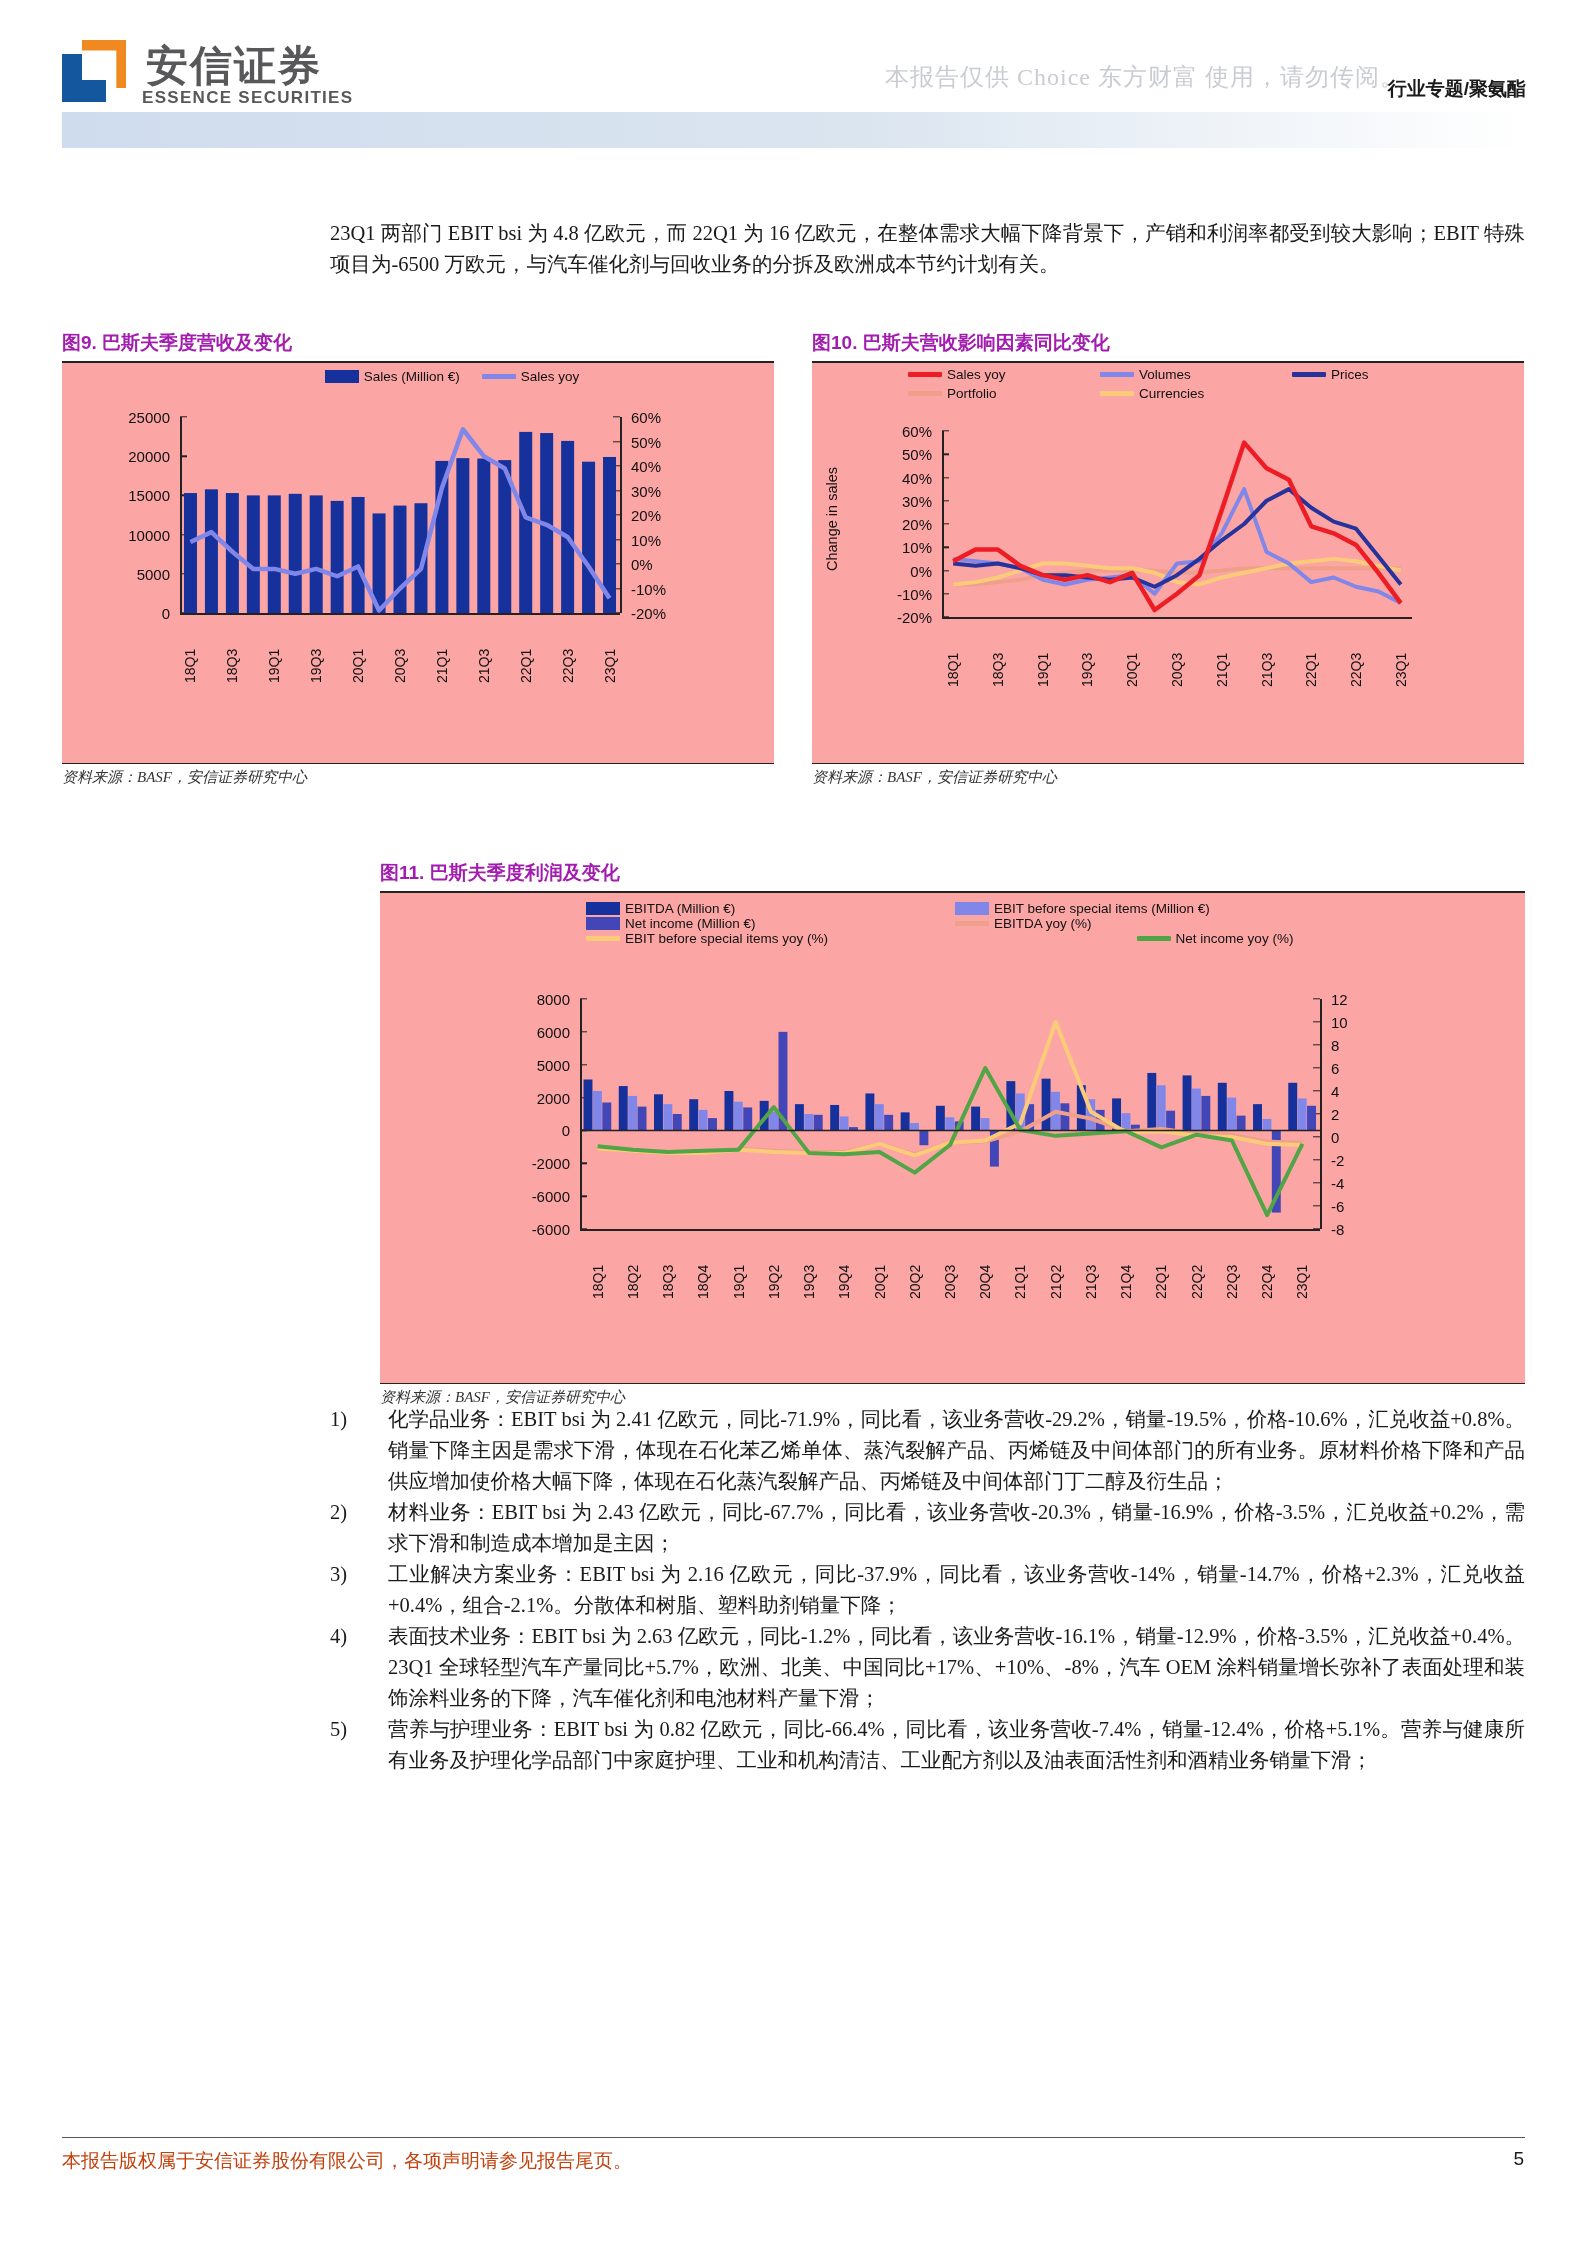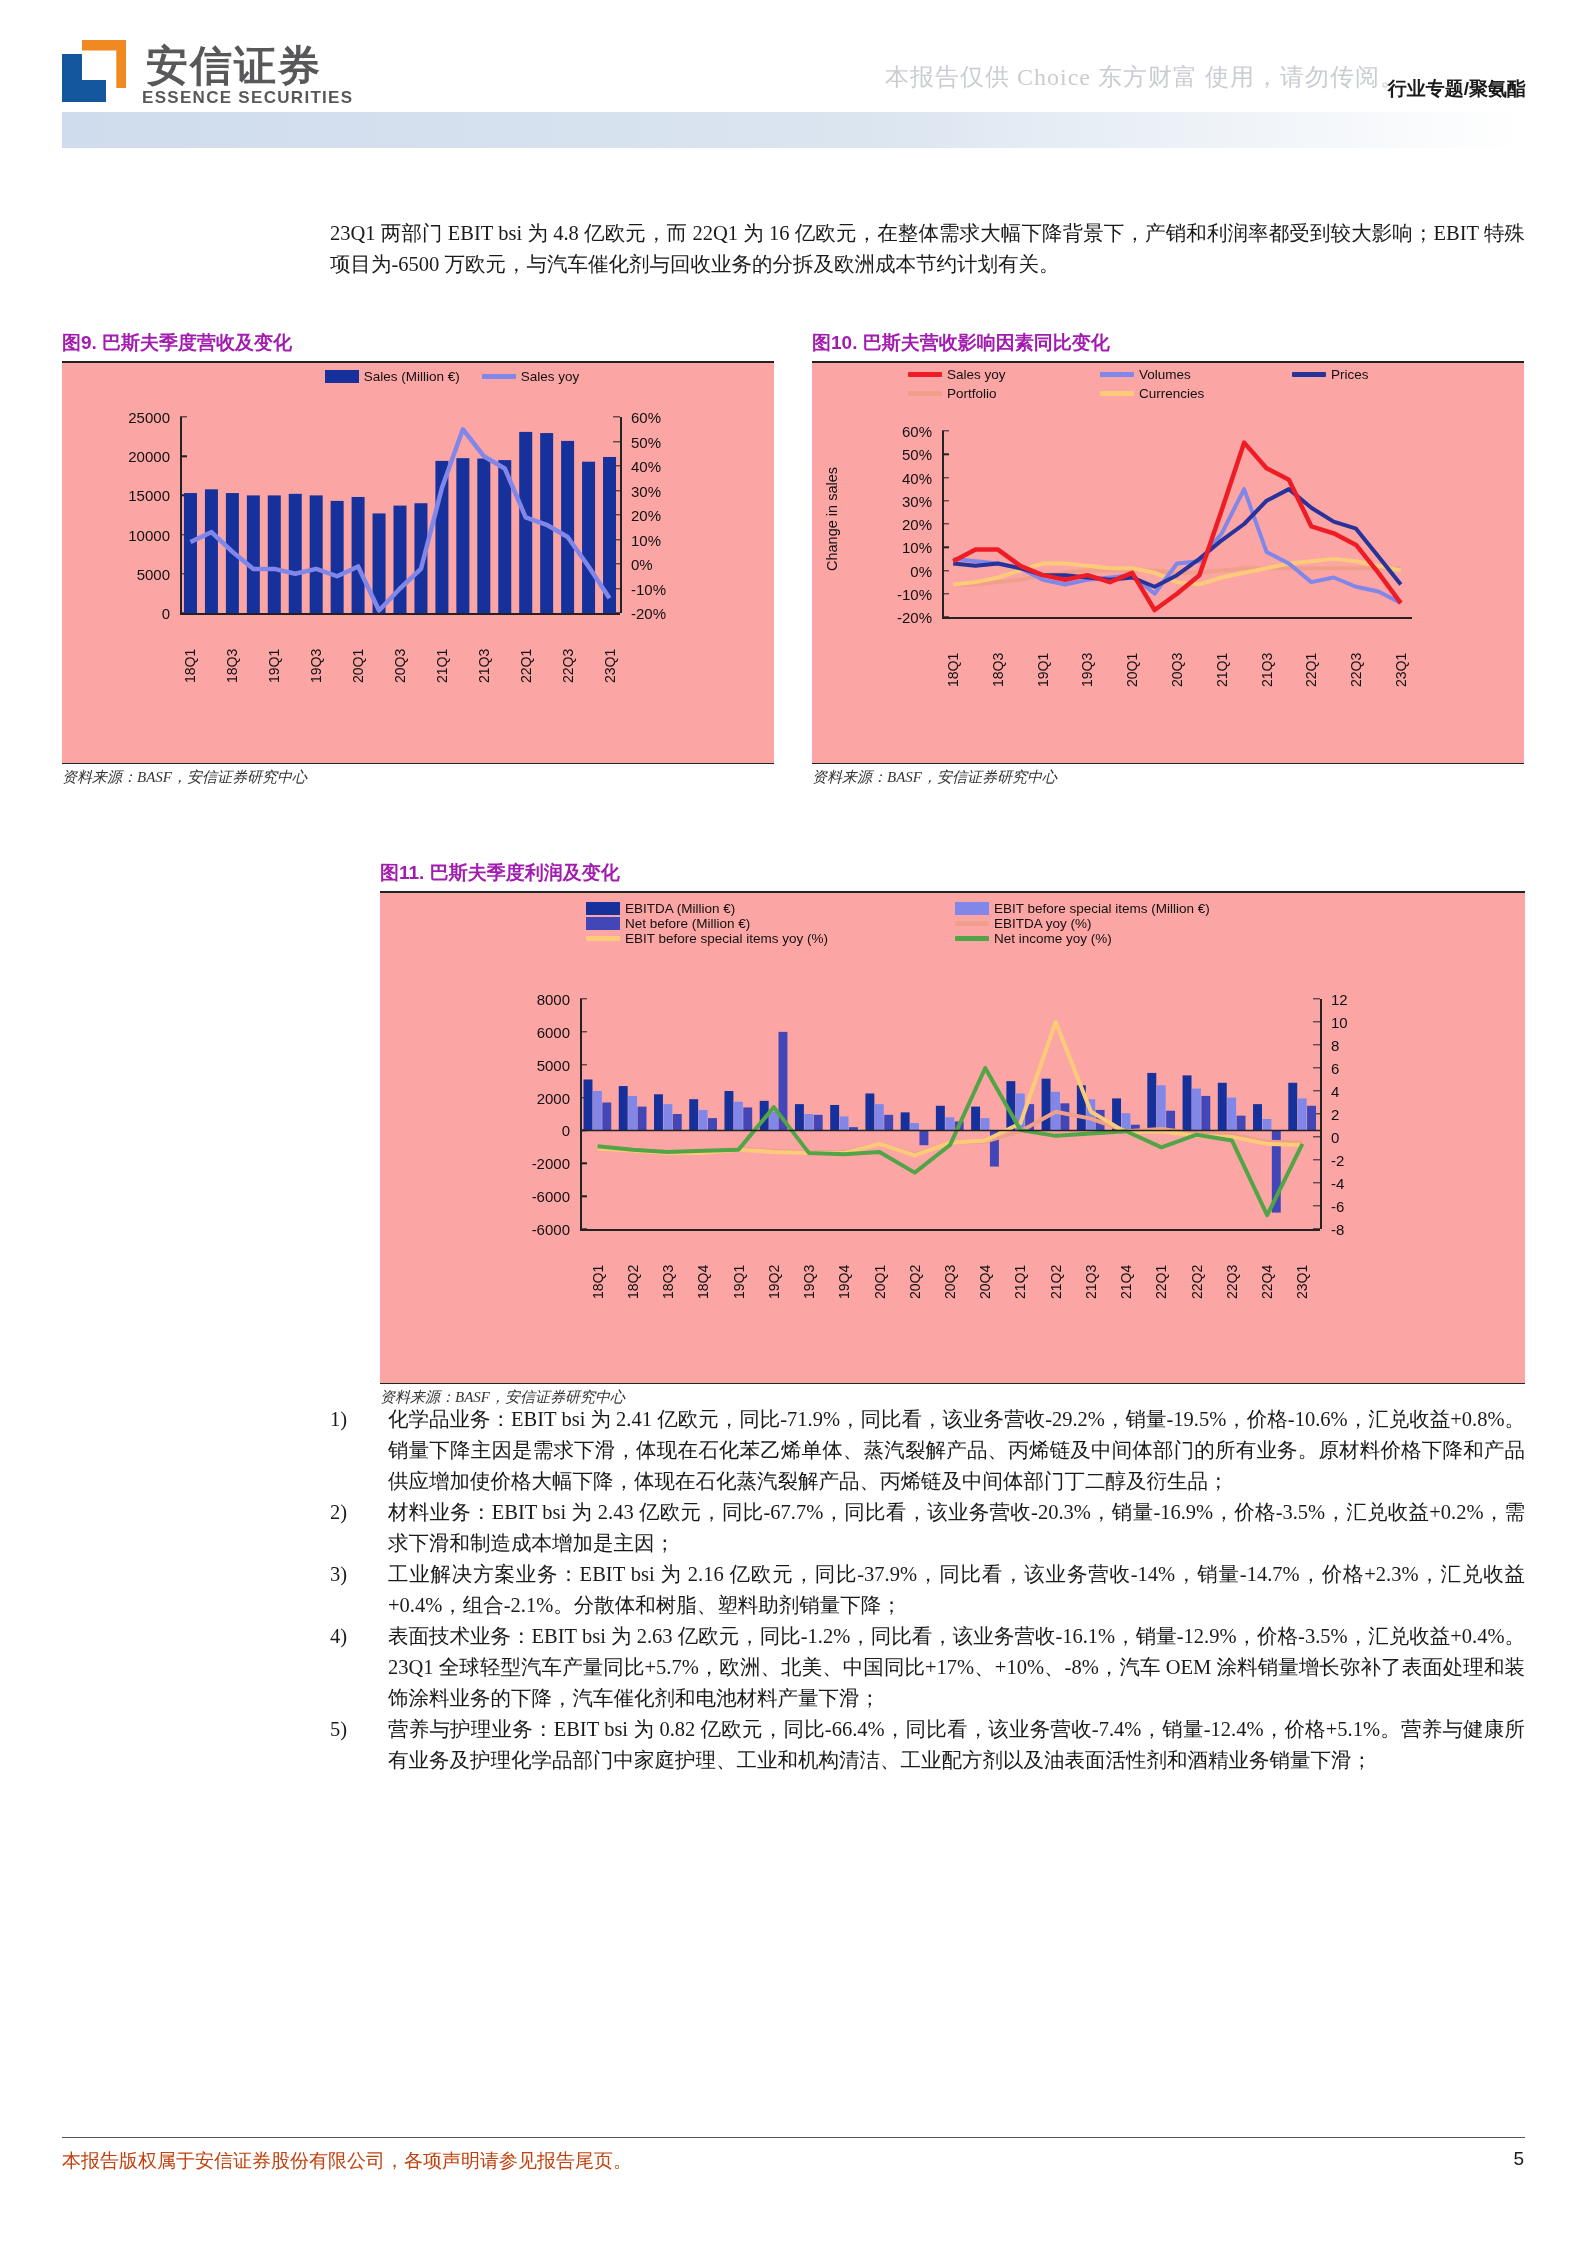--- a/index.html
+++ b/index.html
@@ -288,31 +288,31 @@
         <div class="legend-item" style="width:545px; padding-left:176px;">
           <span class="lg-box" id="f11-lg0" style="background: rgb(22, 48, 156);"></span>
           <span>EBITDA (Million €)</span>
         </div>
         <div class="legend-item" style="width:520px;">
           <span class="lg-box" id="f11-lg1" style="background: rgb(129, 135, 232);"></span>
           <span>EBIT before special items (Million €)</span>
         </div>
         <div class="legend-item" style="width:545px; padding-left:176px;">
           <span class="lg-box" id="f11-lg2" style="background: rgb(67, 70, 182);"></span>
-          <span>Net before (Million €)</span>
+          <span>Net income (Million €)</span>
         </div>
         <div class="legend-item" style="width:520px;">
           <span class="lg-line" id="f11-lg3" style="background: rgb(240, 160, 138);"></span>
           <span>EBITDA yoy (%)</span>
         </div>
         <div class="legend-item" style="width:545px; padding-left:176px;">
           <span class="lg-line" id="f11-lg4" style="background: rgb(251, 203, 122);"></span>
           <span>EBIT before special items yoy (%)</span>
         </div>
-        <div class="legend-item" style="width:520px;">
+        <div class="legend-item" style="width:520px;justify-content:center;">
           <span class="lg-line" id="f11-lg5" style="background: rgb(81, 165, 70);"></span>
           <span>Net income yoy (%)</span>
         </div>
       </div>
       <div class="plot" id="f11-plot" style="position:absolute; left:0; top:96px; width:1145px; height:355px;">
           <div class="ytick" style="top: 240px; right: 955px; text-align: right;">-6000</div>
           <div class="ytick-mark" style="top: 240px; left: 200px;"></div>
           <div class="ytick" style="top: 207.143px; right: 955px; text-align: right;">-6000</div>
           <div class="ytick-mark" style="top: 207.143px; left: 200px;"></div>
           <div class="ytick" style="top: 174.286px; right: 955px; text-align: right;">-2000</div>

